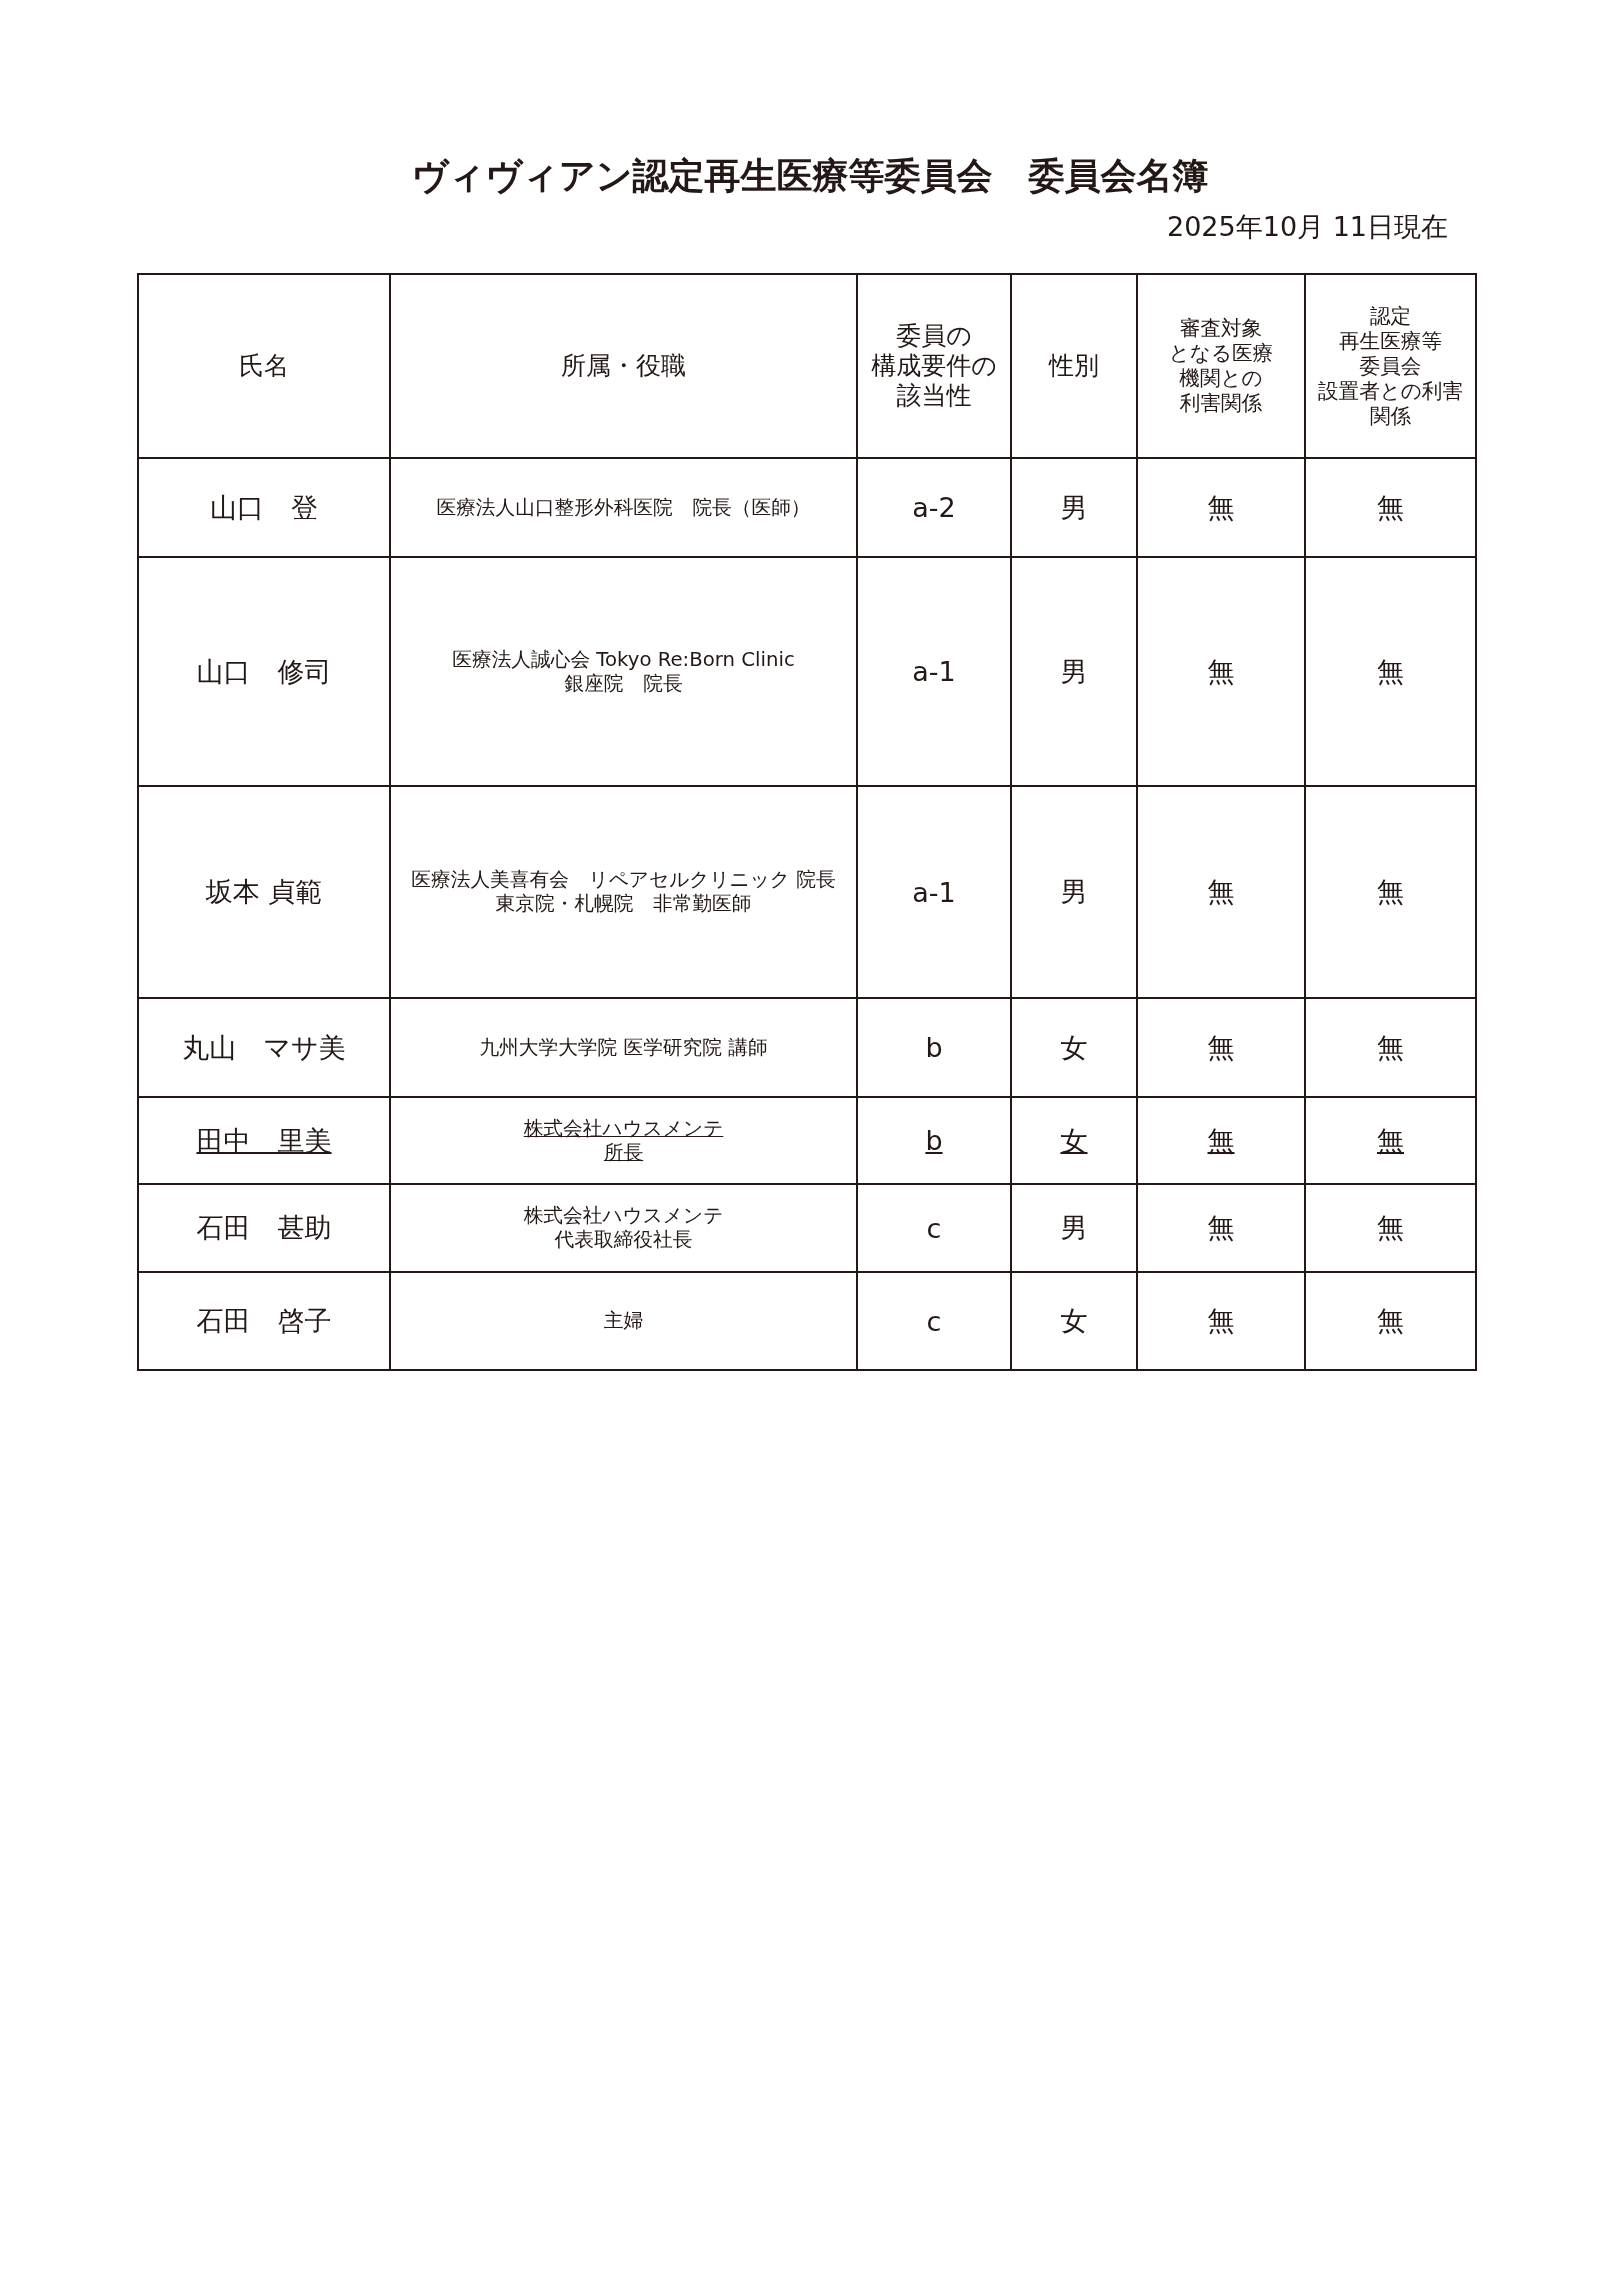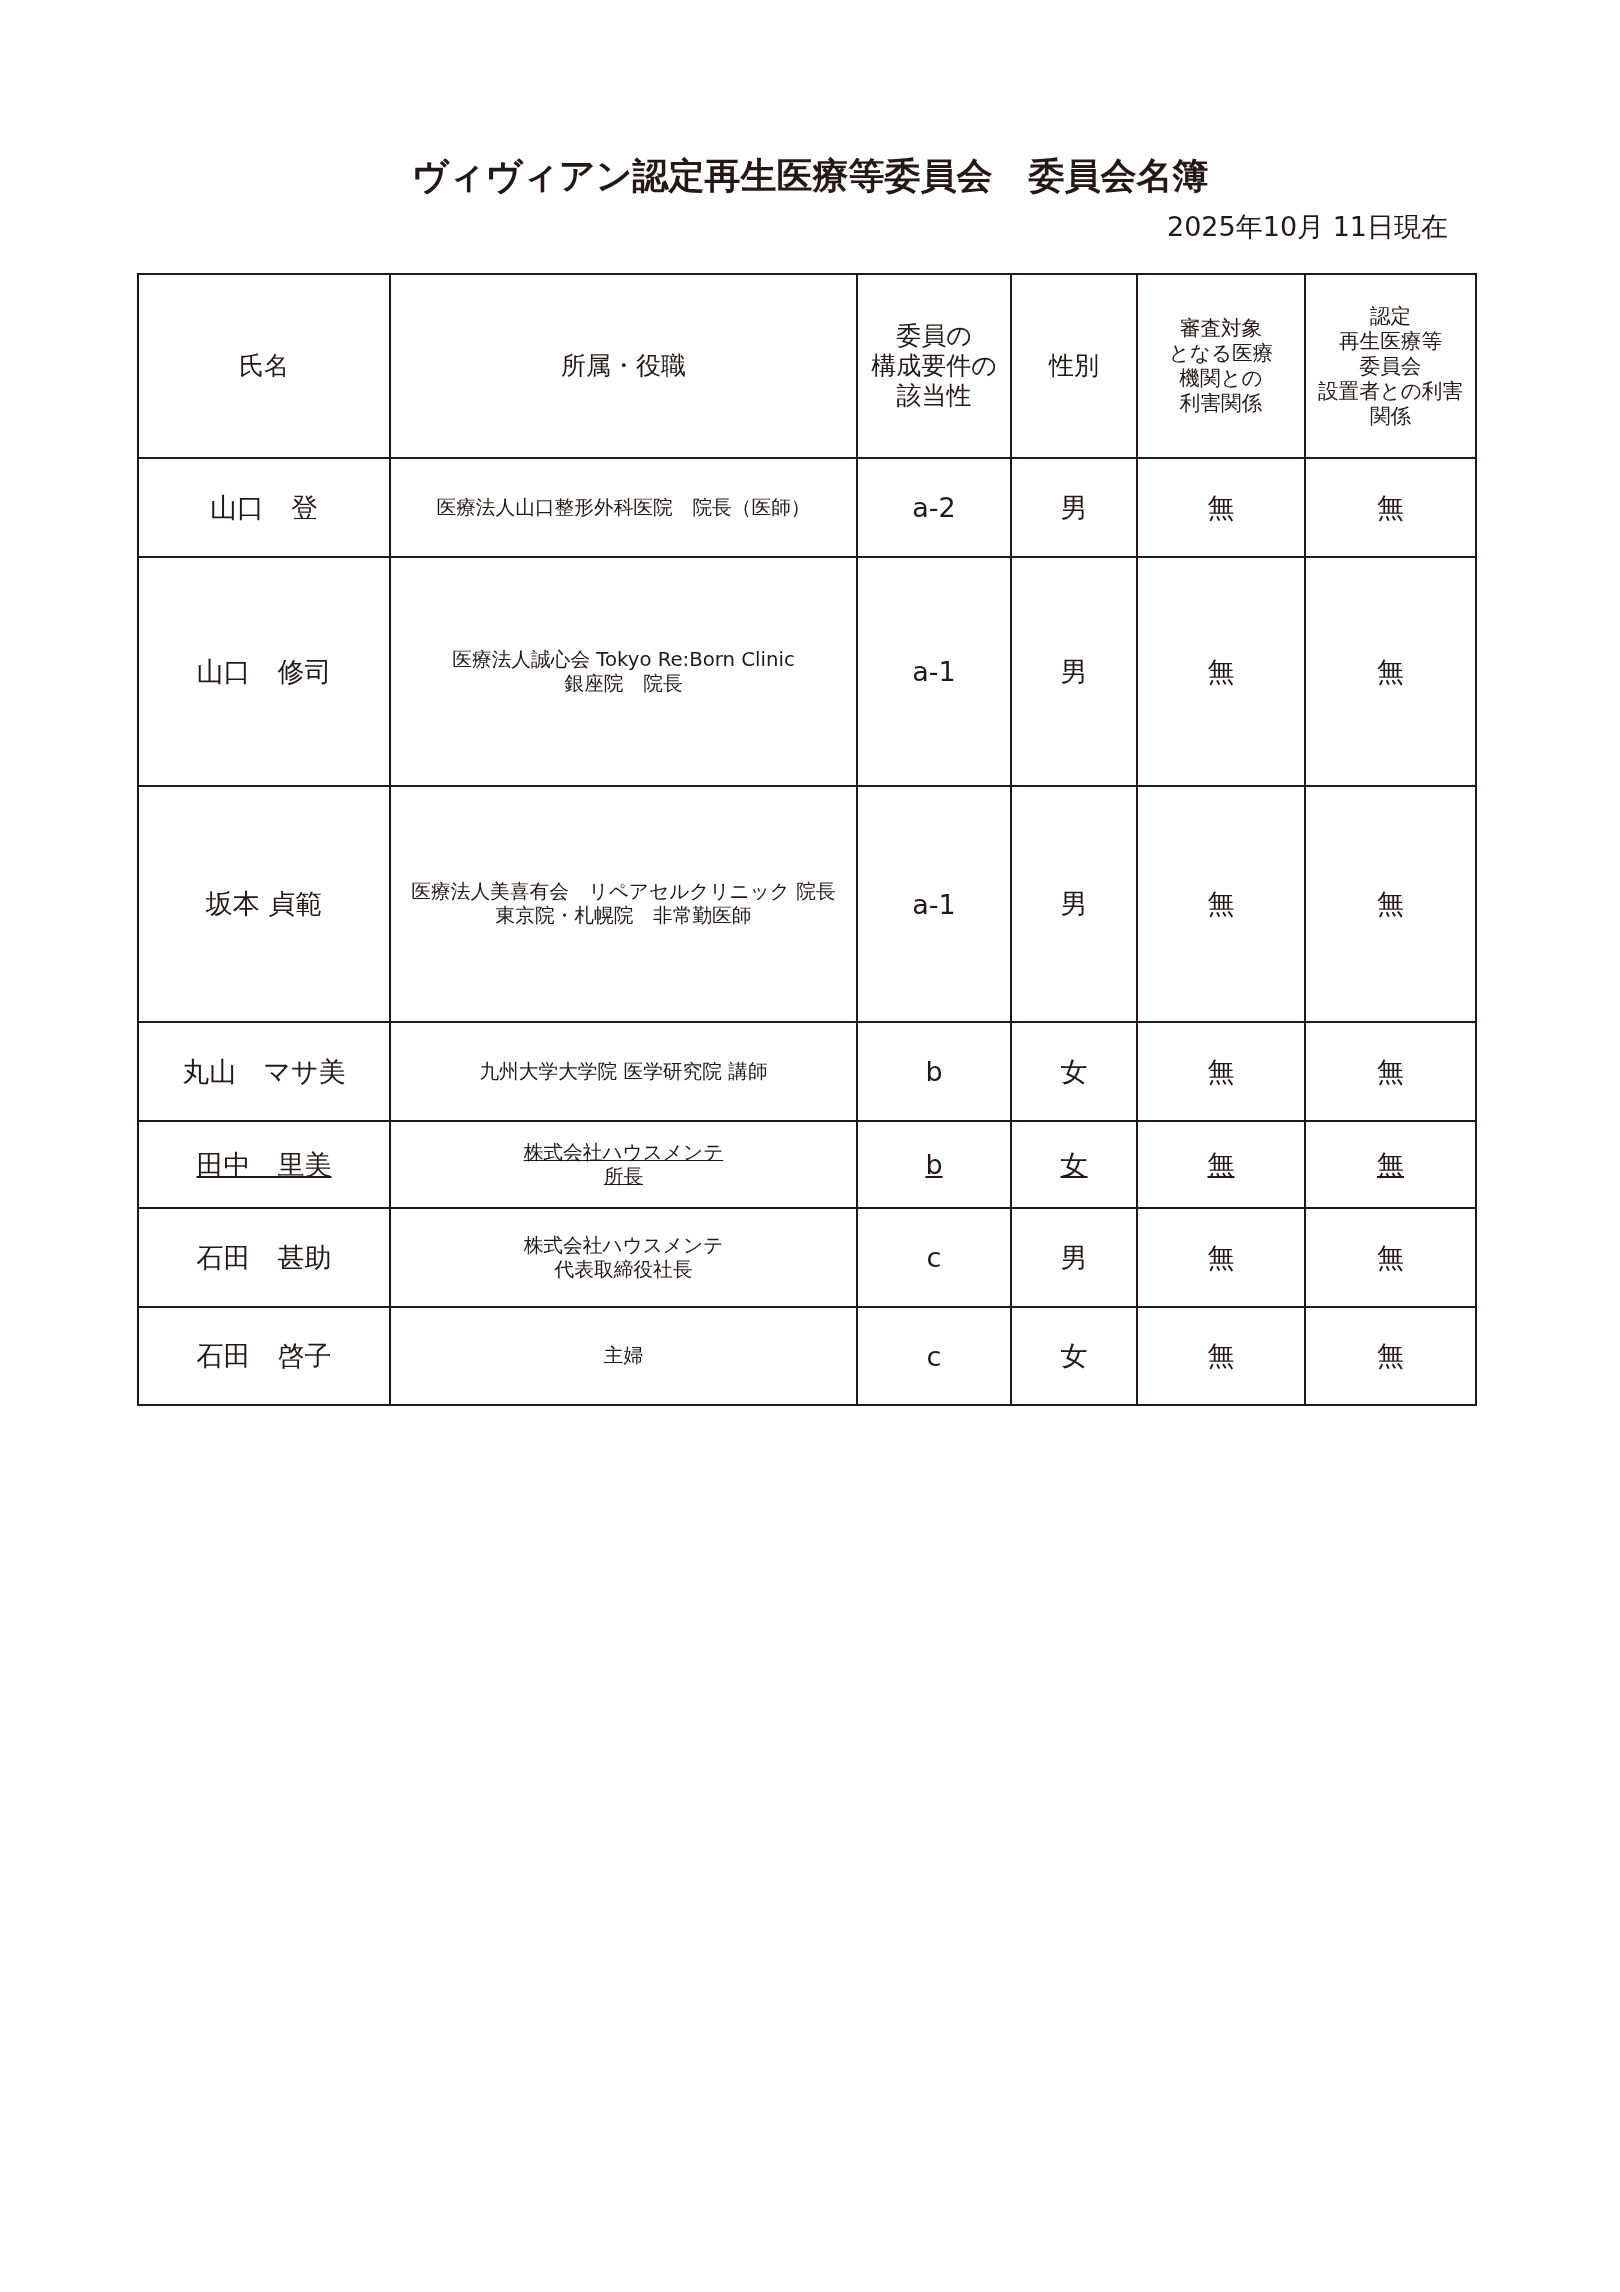--- a/index.html
+++ b/index.html
@@ -67,21 +67,21 @@
       </tr>
       <tr style="height: 229px;">
         <td class="name">山口　修司</td>
         <td class="aff">医療法人誠心会 Tokyo Re:Born Clinic
 銀座院　院長</td>
         <td class="val">a-1</td>
         <td class="val">男</td>
         <td class="val">無</td>
         <td class="val">無</td>
       </tr>
-      <tr style="height: 236px;">
+      <tr style="height: 212px;">
         <td class="name">坂本 貞範</td>
         <td class="aff">医療法人美喜有会　リペアセルクリニック 院長
 東京院・札幌院　非常勤医師</td>
         <td class="val">a-1</td>
         <td class="val">男</td>
         <td class="val">無</td>
         <td class="val">無</td>
       </tr>
       <tr style="height: 99px;">
         <td class="name">丸山　マサ美</td>
@@ -93,21 +93,21 @@
       </tr>
       <tr style="height: 87px; text-decoration: underline;">
         <td class="name">田中　里美</td>
         <td class="aff">株式会社ハウスメンテ
 所長</td>
         <td class="val">b</td>
         <td class="val">女</td>
         <td class="val">無</td>
         <td class="val">無</td>
       </tr>
-      <tr style="height: 99px;">
+      <tr style="height: 88px;">
         <td class="name">石田　甚助</td>
         <td class="aff">株式会社ハウスメンテ
 代表取締役社長</td>
         <td class="val">c</td>
         <td class="val">男</td>
         <td class="val">無</td>
         <td class="val">無</td>
       </tr>
       <tr style="height: 98px;">
         <td class="name">石田　啓子</td>

